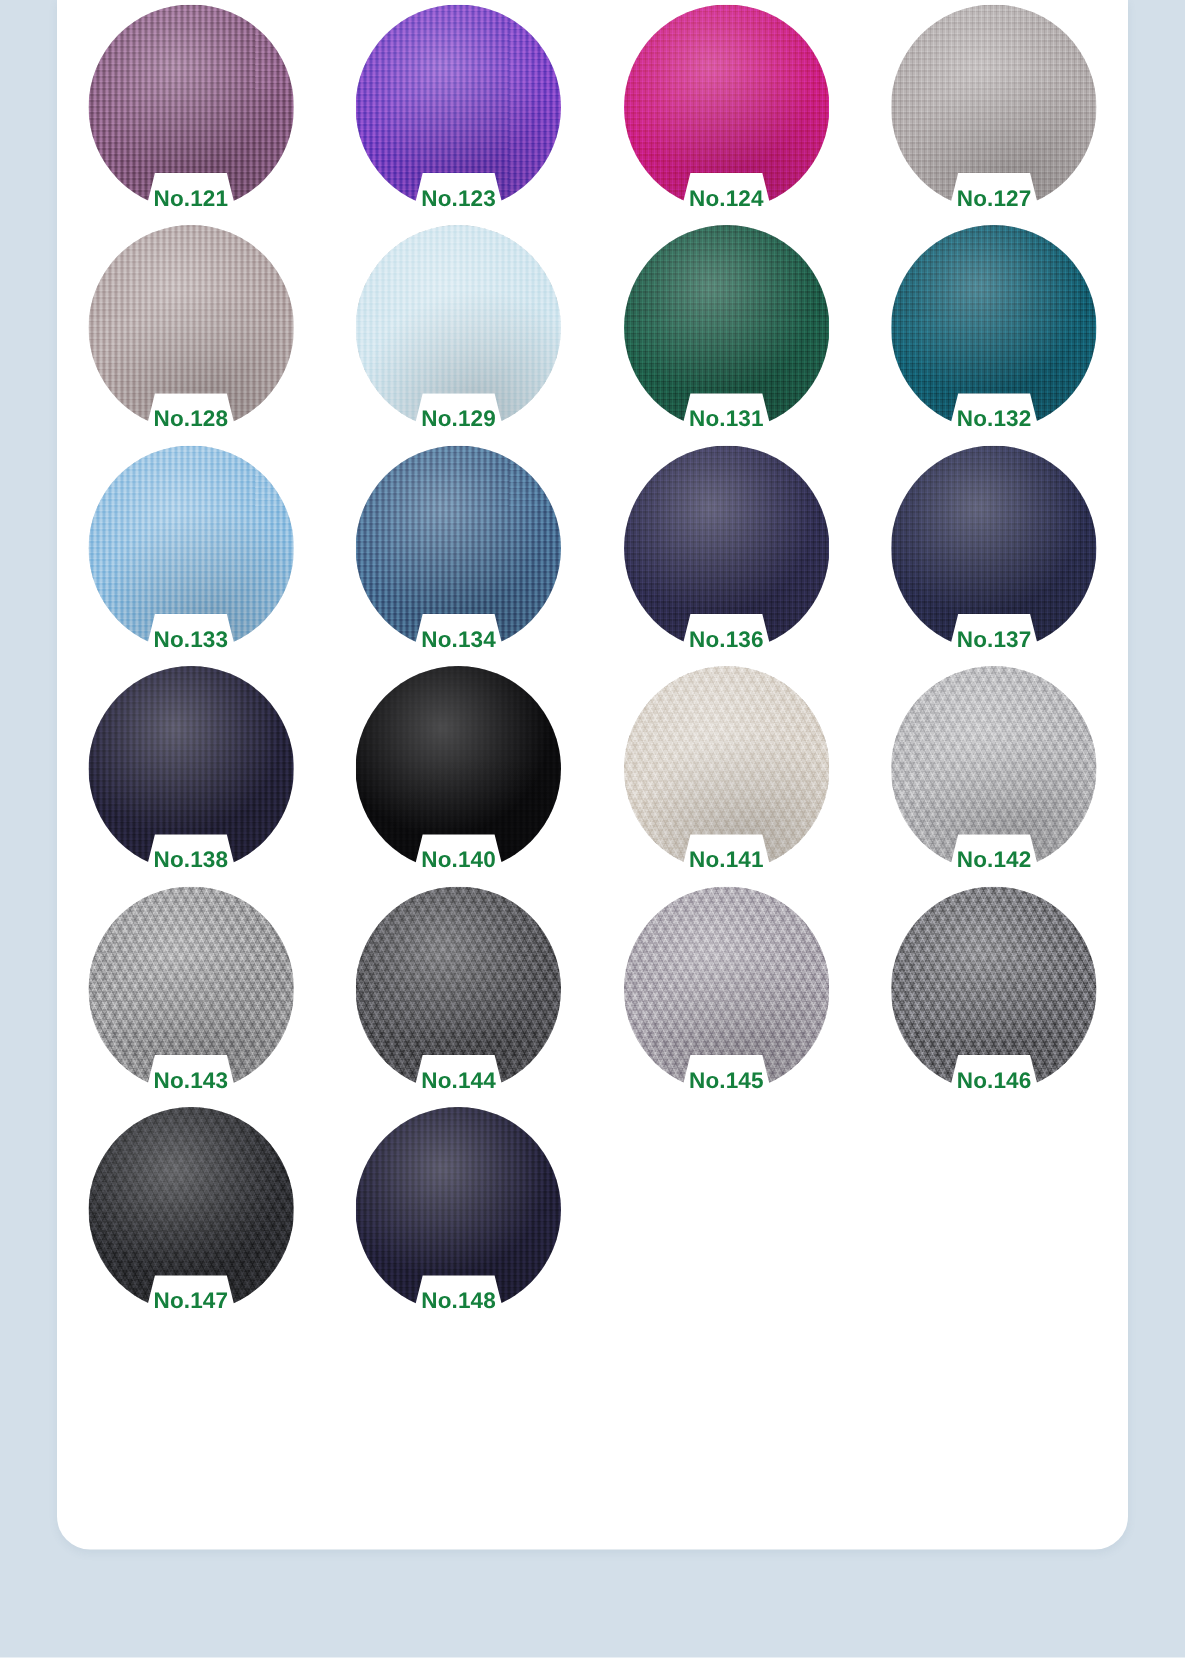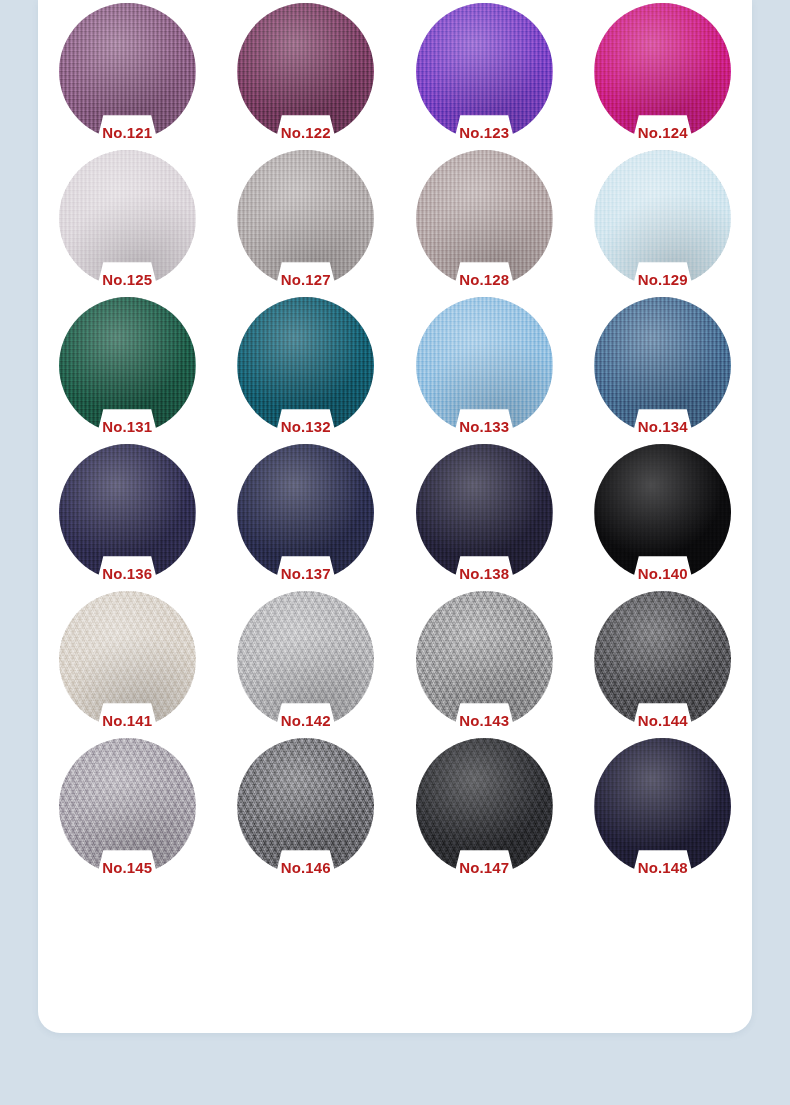--- a/index.html
+++ b/index.html
@@ -140,69 +140,53 @@
   
   .label {
     position: absolute;
     left: 0;
     right: 0;
     bottom: 0px;
     text-align: center;
     font-size: 15px;
     font-weight: 700;
     letter-spacing: 0.1px;
-    color: #b91c1c;
+    color: #15803d;
     line-height: 1;
     z-index: 3;
   }
 </style>
 </head>
 <body>
 
 <div id="swatch-card">
   <div id="swatch-grid">
       <div class="swatch">
         <div class="disc">
           <div class="base" style="background: rgb(140, 97, 134);"></div>
           <div class="knit"></div>
           <div class="shade"></div>
         </div>
         <div class="label">No.121</div>
       </div>
       <div class="swatch">
         <div class="disc">
-          <div class="base" style="background: rgb(122, 63, 99);"></div>
-          <div class="knit"></div>
-          <div class="shade"></div>
-        </div>
-        <div class="label">No.122</div>
-      </div>
-      <div class="swatch">
-        <div class="disc">
           <div class="base" style="background: rgb(124, 68, 198);"></div>
           <div class="knit"></div>
           <div class="shade"></div>
         </div>
         <div class="label">No.123</div>
       </div>
       <div class="swatch">
         <div class="disc">
           <div class="base" style="background: rgb(204, 32, 132);"></div>
           <div class="knit"></div>
           <div class="shade"></div>
         </div>
         <div class="label">No.124</div>
-      </div>
-      <div class="swatch">
-        <div class="disc">
-          <div class="base" style="background: rgb(221, 215, 220);"></div>
-          <div class="knit"></div>
-          <div class="shade"></div>
-        </div>
-        <div class="label">No.125</div>
       </div>
       <div class="swatch">
         <div class="disc">
           <div class="base" style="background: rgb(179, 173, 173);"></div>
           <div class="knit"></div>
           <div class="shade"></div>
         </div>
         <div class="label">No.127</div>
       </div>
       <div class="swatch">

